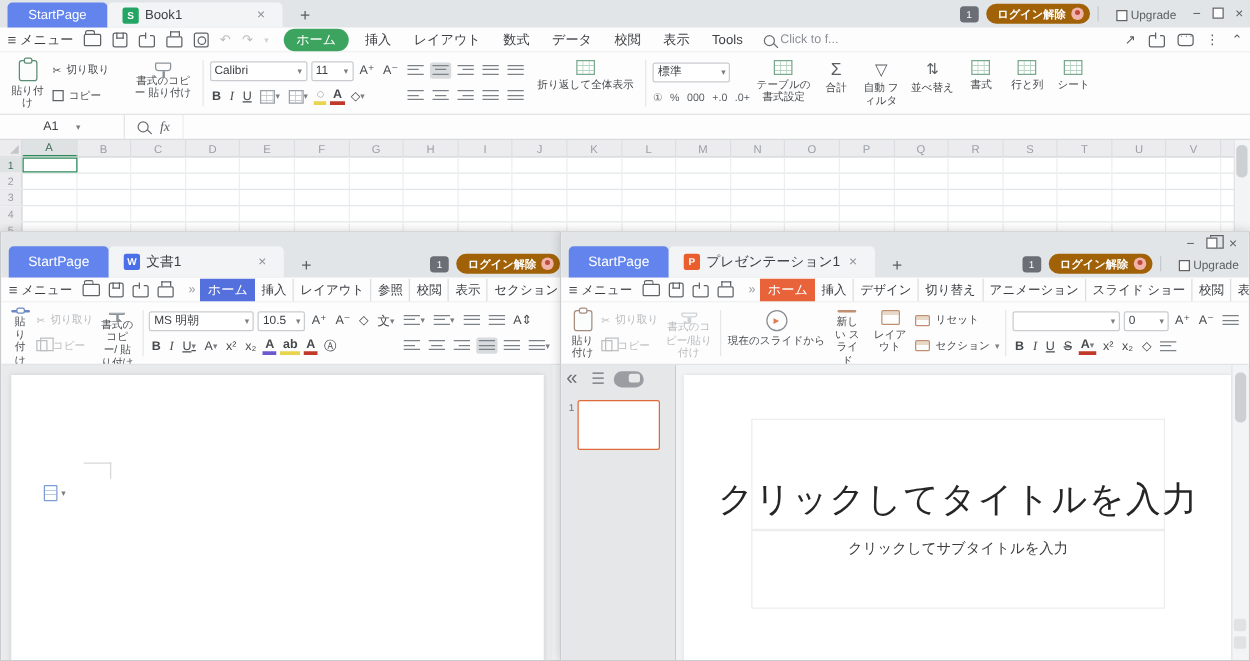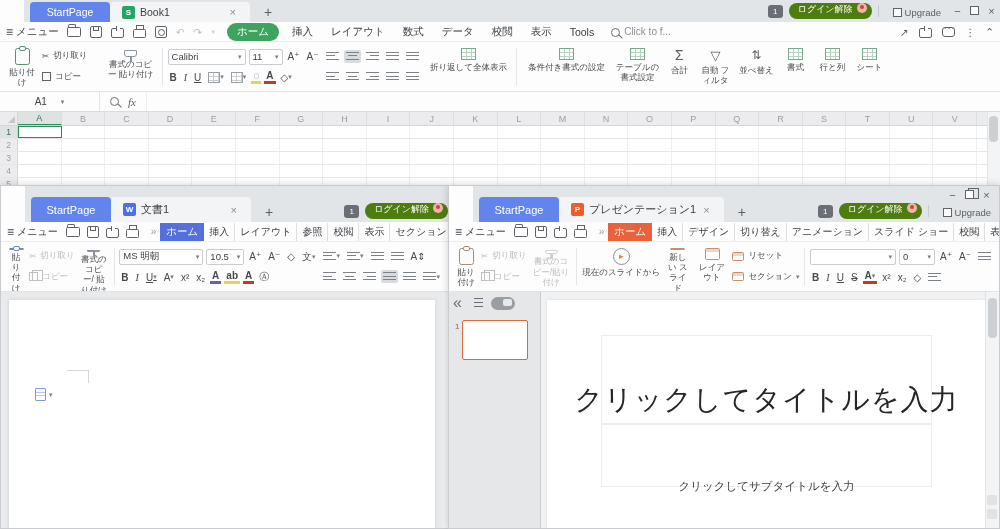--- a/index.html
+++ b/index.html
@@ -4,33 +4,33 @@
 <style>
   *{margin:0;padding:0;box-sizing:border-box;font-family:"Liberation Sans","DejaVu Sans",sans-serif;}
   html,body{width:1000px;height:529px;overflow:hidden;background:#e4e6e9;}
   #root{position:relative;width:1000px;height:529px;}
   .win{position:absolute;background:#fdfdfd;overflow:hidden;}
   .win.et{left:0;top:0;width:1000px;height:193px;z-index:1;}
   .win.wps{left:0;top:185px;width:449px;height:344px;z-index:2;border:1px solid #c9cbce;box-shadow:0 0 8px rgba(0,0,0,.18);}
   .win.wpp{left:448px;top:185px;width:552px;height:344px;z-index:3;border:1px solid #c9cbce;box-shadow:0 0 8px rgba(0,0,0,.18);}
 
   
-  .tabbar{display:flex;align-items:flex-end;background:#e2e5e8;height:22px;padding-left:6px;position:relative;margin-left:24px;}
+  .tabbar{display:flex;align-items:flex-end;background:#e2e5e8;height:22px;padding-left:6px;position:relative;}
   .wps .tabbar,.wpp .tabbar{height:36px;padding-top:10px;}
   .tab{height:20px;display:flex;align-items:center;gap:5px;padding:0 12px;font-size:10.5px;border-radius:4px 4px 0 0;}
   .wps .tab,.wpp .tab{height:25px;font-size:11px;}
   .tab.sp{background:#6284ec;color:#fff;justify-content:center;min-width:80px;}
   .tab.doc{background:#f2f4f5;color:#3b3e43;min-width:140px;}
   .appic{width:13px;height:13px;border-radius:2px;color:#fff;font-size:8px;font-weight:bold;display:inline-flex;align-items:center;justify-content:center;font-style:normal;}
   .appic.s{background:#23a565;} .appic.w{background:#4a6fe8;} .appic.p{background:#ea5d2d;}
   .tabx{margin-left:auto;color:#8b8f94;font-size:11px;padding:0 2px;}
   .plus{font-size:14px;color:#5a5e63;padding:0 14px 2px;}
   .flex1{flex:1;}
   .badge{background:#6b6f75;color:#fff;font-size:8px;border-radius:3px;min-width:15px;height:13px;display:flex;align-items:center;justify-content:center;margin:0 6px 4px;}
-  .login{background:#4d7c0f;color:#fff;font-size:9px;border-radius:9px;height:16px;display:flex;gap:4px;padding:0 5px 0 9px;margin-bottom:3px;white-space:nowrap;}
+  .login{background:#a16207;color:#fff;font-size:9px;border-radius:9px;height:16px;display:flex;align-items:center;gap:4px;padding:0 5px 0 9px;margin-bottom:3px;white-space:nowrap;font-weight:bold;}
   .person{width:10px;height:10px;border-radius:50%;background:#f2b3ab;position:relative;display:inline-block;}
   .person:before{content:"";position:absolute;top:1.5px;left:3px;width:4px;height:4px;border-radius:50%;background:#c04a3c;}
   .vline{width:1px;height:12px;background:#c6c9cc;margin:0 6px 5px;}
   .upgrade{display:flex;align-items:center;gap:3px;font-size:9.5px;color:#5a5e63;margin:0 8px 4px;white-space:nowrap;}
   .wctl{display:flex;align-items:center;gap:0;margin-bottom:4px;}
   .wbtn{width:17px;height:15px;display:flex;align-items:center;justify-content:center;font-size:11px;color:#5a5e63;}
   .wpp .topctl{position:absolute;right:4px;top:1px;display:flex;z-index:5;}
 
   
   .menubar{display:flex;align-items:center;height:20px;background:#fdfdfd;padding:0 6px;font-size:10.5px;color:#3b3e43;border-bottom:1px solid #eceef0;white-space:nowrap;}
@@ -153,21 +153,21 @@
   .togglepill{width:24px;height:13px;border-radius:7px;background:#9a9da1;position:relative;}
   .togglepill:after{content:"";position:absolute;right:3px;top:2.6px;width:9px;height:7.4px;border-radius:2px;background:#e8e9ea;}
   .thumbwrap{display:flex;align-items:flex-start;gap:3px;padding:6px 2px 0 6px;}
   .thumbno{font-size:8px;color:#6b6f75;margin-top:2px;}
   .thumb{width:66px;height:40px;background:#fff;border:1.6px solid #e0683a;border-radius:2px;}
   .slidearea{flex:1;position:relative;background:#f1f2f3;overflow:hidden;}
   .slide{position:absolute;left:6px;top:8px;width:438px;height:245px;background:#fff;box-shadow:0 0 3px rgba(0,0,0,.10);}
   .titlebox{position:absolute;left:54px;top:35px;width:331px;height:89px;border:1px solid #ededee;display:flex;align-items:flex-end;justify-content:center;padding-bottom:4px;}
   .titletext{font-size:28px;color:#262626;letter-spacing:1px;white-space:nowrap;}
   .subbox{position:absolute;left:54px;top:124px;width:331px;height:63px;border:1px solid #ededee;display:flex;justify-content:center;padding-top:6px;}
-  .subtext{font-size:11.5px;color:#3c3c3c;margin-top:48px;}
+  .subtext{font-size:11.5px;color:#3c3c3c;}
   .wppscroll{position:absolute;right:0;top:0;width:14px;height:100%;background:#f3f4f5;border-left:1px solid #e2e4e6;}
   .wppthumb{position:absolute;right:2.5px;top:6px;width:9px;height:40px;background:#cdd0d3;border-radius:4px;}
   .navbtn{position:absolute;right:2px;width:10px;height:10px;background:#e0e2e4;border-radius:2px;}
 </style>
 </head>
 <body>
 
 <div id="root">
 
   <section class="win et">
@@ -319,24 +319,35 @@
           <span class="ibwrap">
               <i class="ib"></i>
             </span>
         </div>
       </div>
       <div class="bigbtn" style="width:90px;">
           <i class="ic ic-grid"></i>
           <span style="white-space:nowrap;">折り返して全体表示</span>
         </div>
       <div class="vsep"></div>
-      <div class="bigbtn" style="width:92px;">
-          <i class="ic ic-grid"></i>
-          <span style="white-space:nowrap;">条件付き書式の設定</span>
-        </div>
+      <div class="col2">
+        <div class="hrow">
+            <div class="ffbox" style="width:62px;">
+              <span>標準</span>
+              <span class="caret">▾</span>
+            </div>
+          </div>
+        <div class="hrow" style="font-size:8.5px;color:#5a5e63;gap:6px;">
+          <span>①</span>
+          <span>%</span>
+          <span>000</span>
+          <span>+.0</span>
+          <span>.0+</span>
+        </div>
+      </div>
       <div class="bigbtn" style="width:50px;">
           <i class="ic ic-grid"></i>
           <span>テーブルの 書式設定</span>
         </div>
       <div class="bigbtn" style="width:34px;">
           <span style="font-size:14px;color:#5a5e63;line-height:15px;">Σ</span>
           <span>合計</span>
         </div>
       <div class="bigbtn" style="width:38px;">
           <span style="font-size:13px;color:#5a5e63;line-height:15px;">▽</span>

